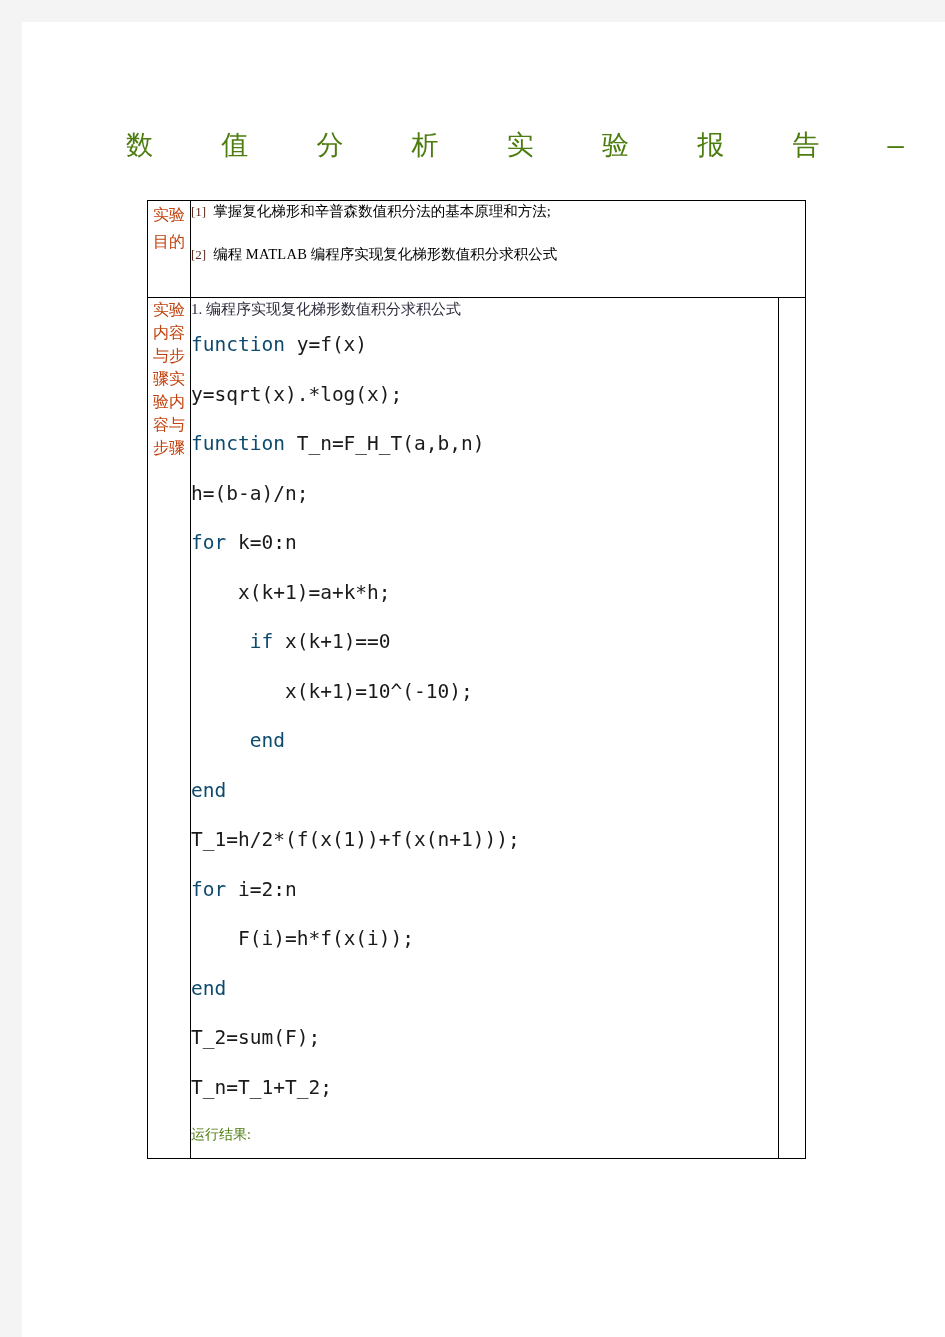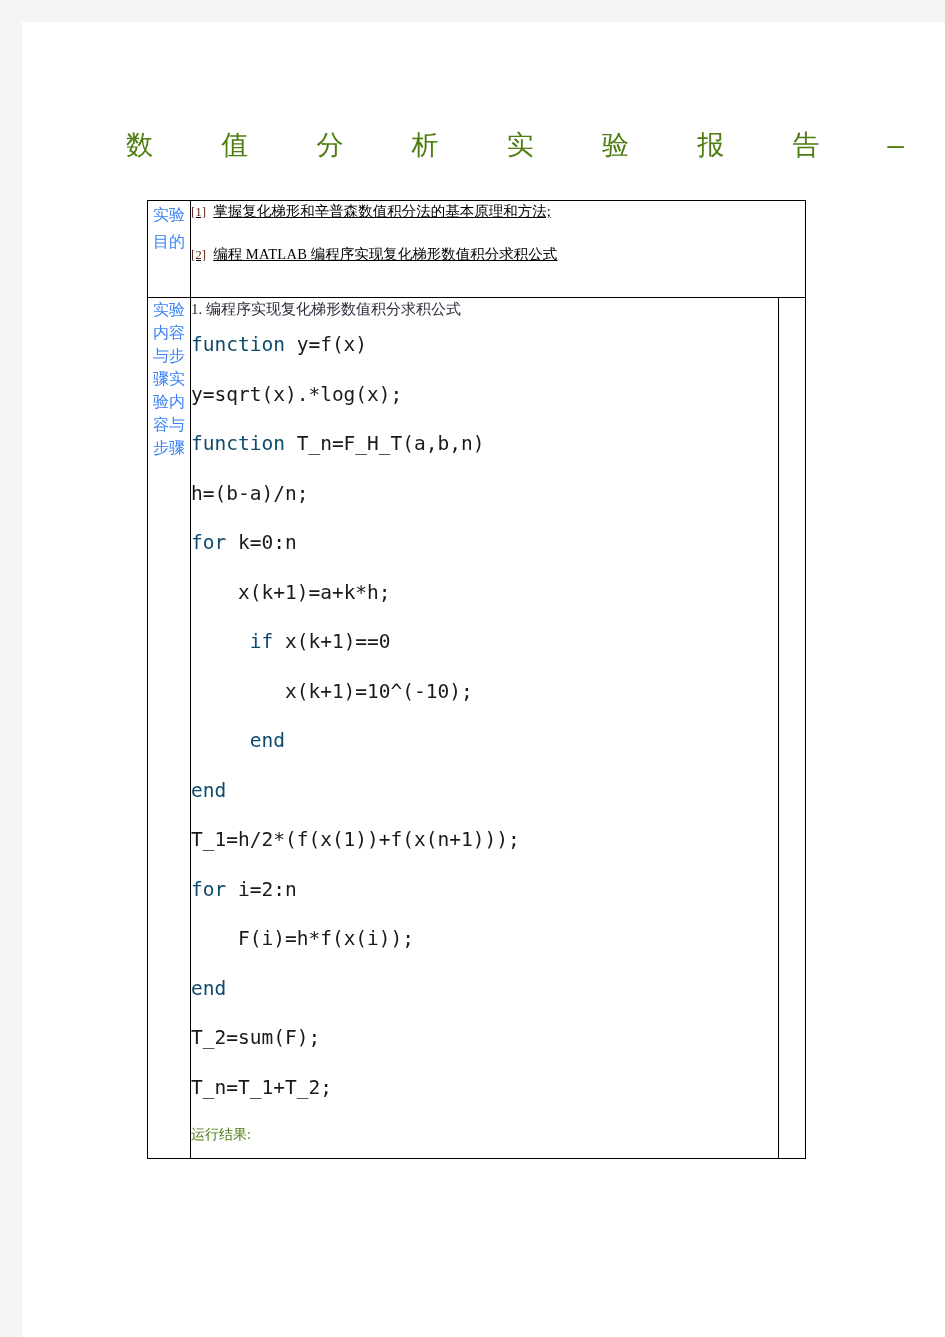--- a/index.html
+++ b/index.html
@@ -54,30 +54,30 @@
   .col-label { width: 43px; }
   .col-main  { width: 588px; }
   .col-side  { width: 27px; }
 
   
   .vlabel {
     font-size: 16px;
     line-height: 27px;
     text-align: center;
     padding: 6px 0 6px 0;
-    color: #3b82f6;
+    color: #c2410c;
     word-break: break-all;
   }
   .vlabel-row2 {
     line-height: 23px;
     padding-top: 8px;
   }
 
   
-  .obj-cell { padding: 8px 0 10px 8px; height: 96px; text-decoration: underline; }
+  .obj-cell { padding: 8px 0 10px 8px; height: 96px; }
   .obj-item {
     font-size: 14.5px;
     line-height: 20px;
     color: #000000;
     margin-bottom: 22px;
     white-space: nowrap;
   }
   .obj-marker {
     color: #5c2a1e;
     font-size: 13px;

